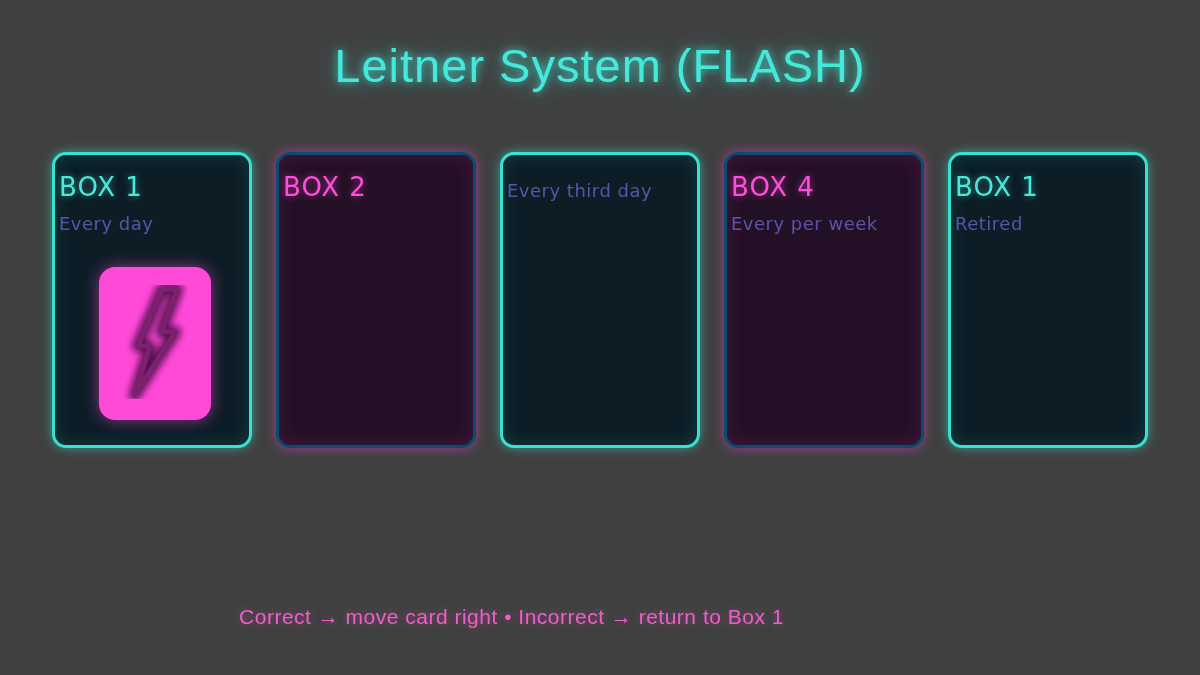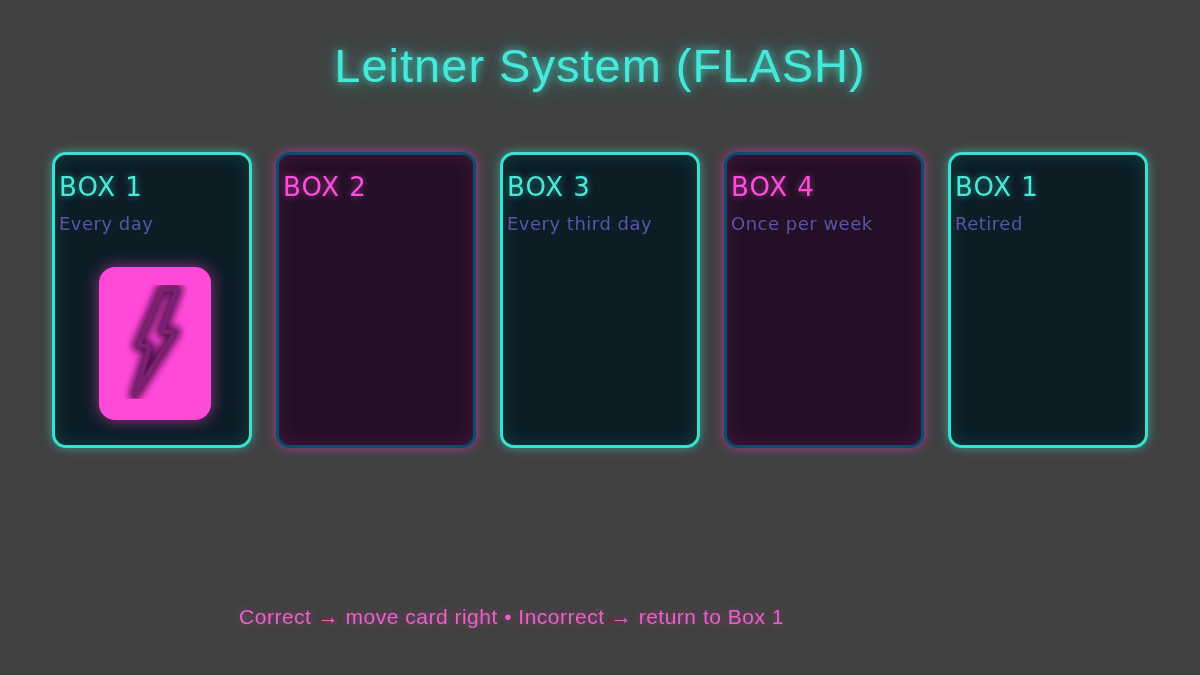--- a/index.html
+++ b/index.html
@@ -90,27 +90,26 @@
           </svg>
         </span>
       </div>
     </div>
 
     <div class="box magenta">
       <div class="box-title">BOX 2</div>
     </div>
 
     <div class="box cyan">
-      <div class="box-title">BOX 3</div>
       <div class="box-schedule">Every third day</div>
     </div>
 
     <div class="box magenta">
       <div class="box-title">BOX 4</div>
-      <div class="box-schedule">Once per week</div>
+      <div class="box-schedule">Every per week</div>
     </div>
 
     <div class="box cyan">
       <div class="box-title">BOX 1</div>
       <div class="box-schedule">Retired</div>
     </div>
 
   </div>
 
   <div class="footer-legend">Correct → move card right • Incorrect → return to Box 1</div>

